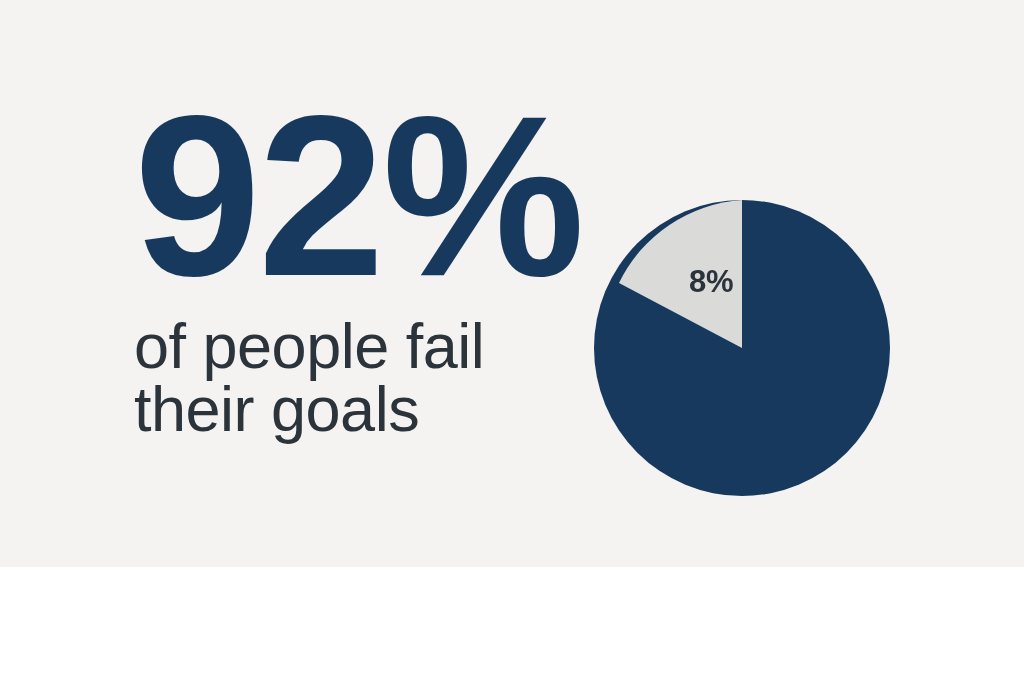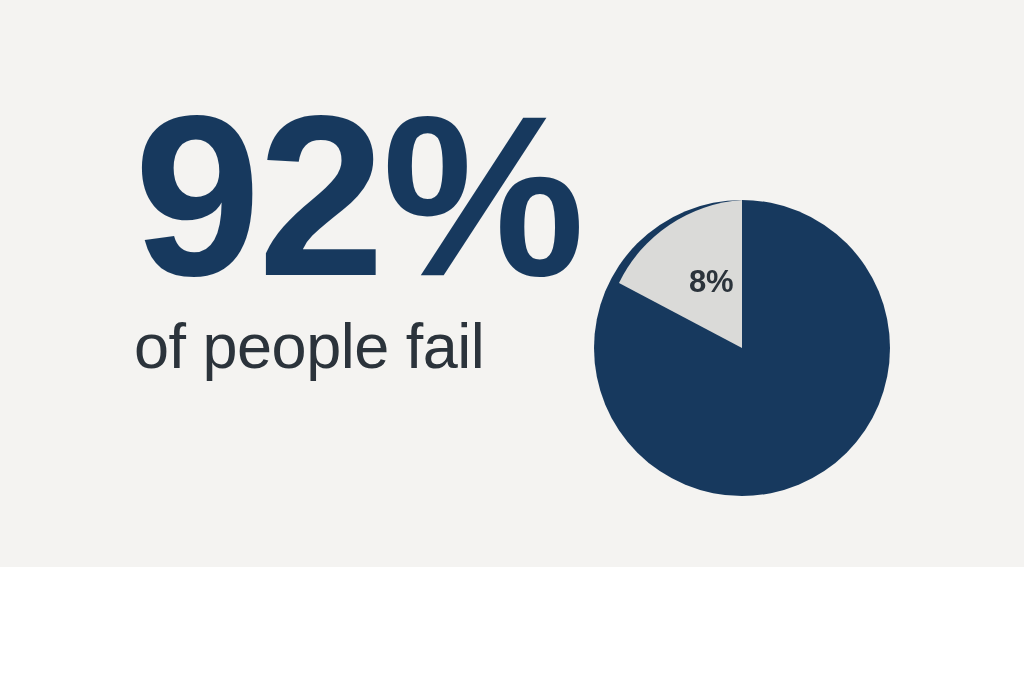--- a/index.html
+++ b/index.html
@@ -88,20 +88,21 @@
 </head>
 <body>
 
 <div id="infographic" style="background: rgb(244, 243, 241);">
 
   <div class="text-block">
     <div class="big-stat" style="color: rgb(23, 57, 94);">92%</div>
 
     <div class="subline">
       <div class="subline-row first" style="color: rgb(43, 51, 59);">of people fail</div>
+      <div class="subline-row" style="color: rgb(43, 51, 59);">their goals</div>
     </div>
   </div>
 
   <div class="chart-wrap">
     <svg class="chart-svg" viewBox="0 0 332 332" xmlns="http://www.w3.org/2000/svg">
 
       <circle cx="166" cy="166" r="148" fill="#17395e"></circle>
 
       <path d="M 166 166 L 166 18 A 148 148 0 0 0 43 100.9 Z" fill="#dadad8"></path>
 

